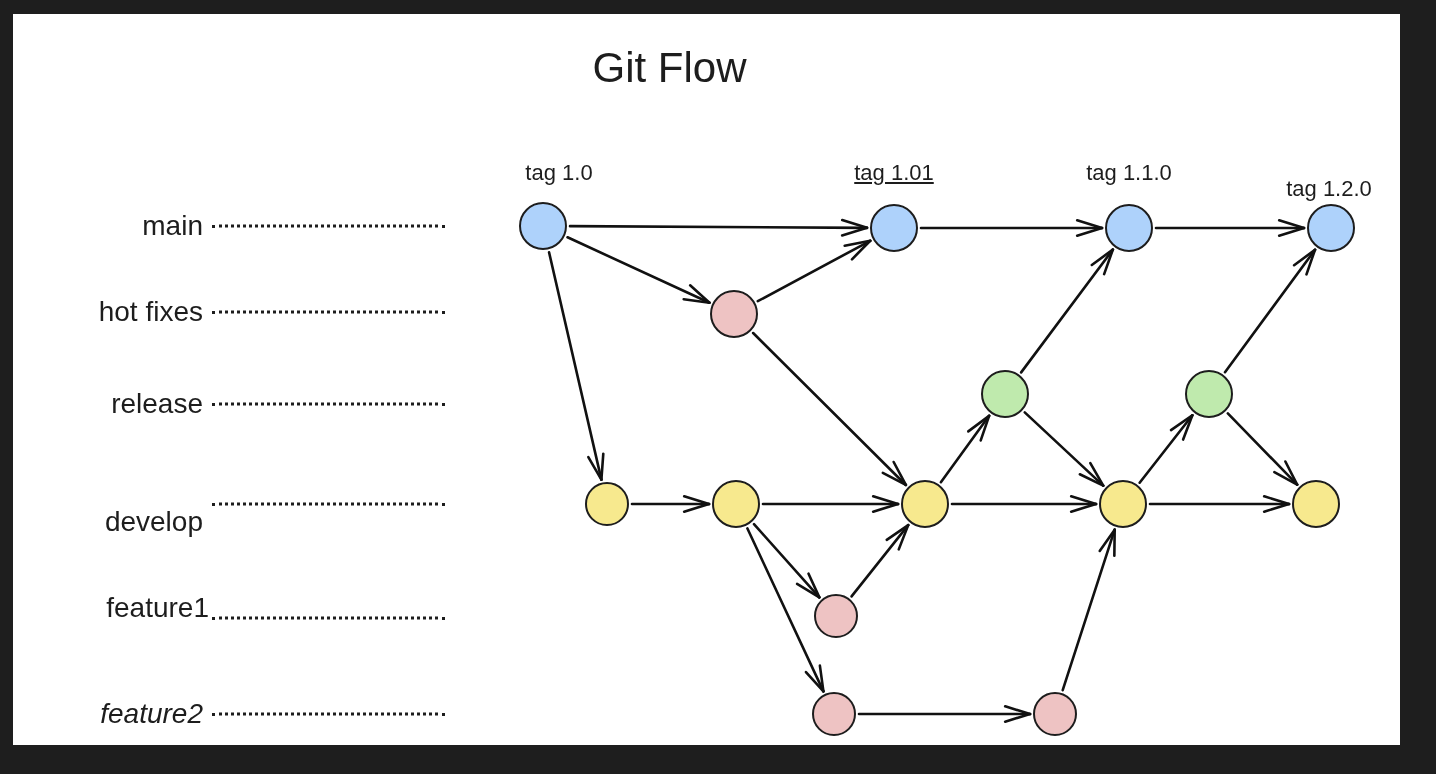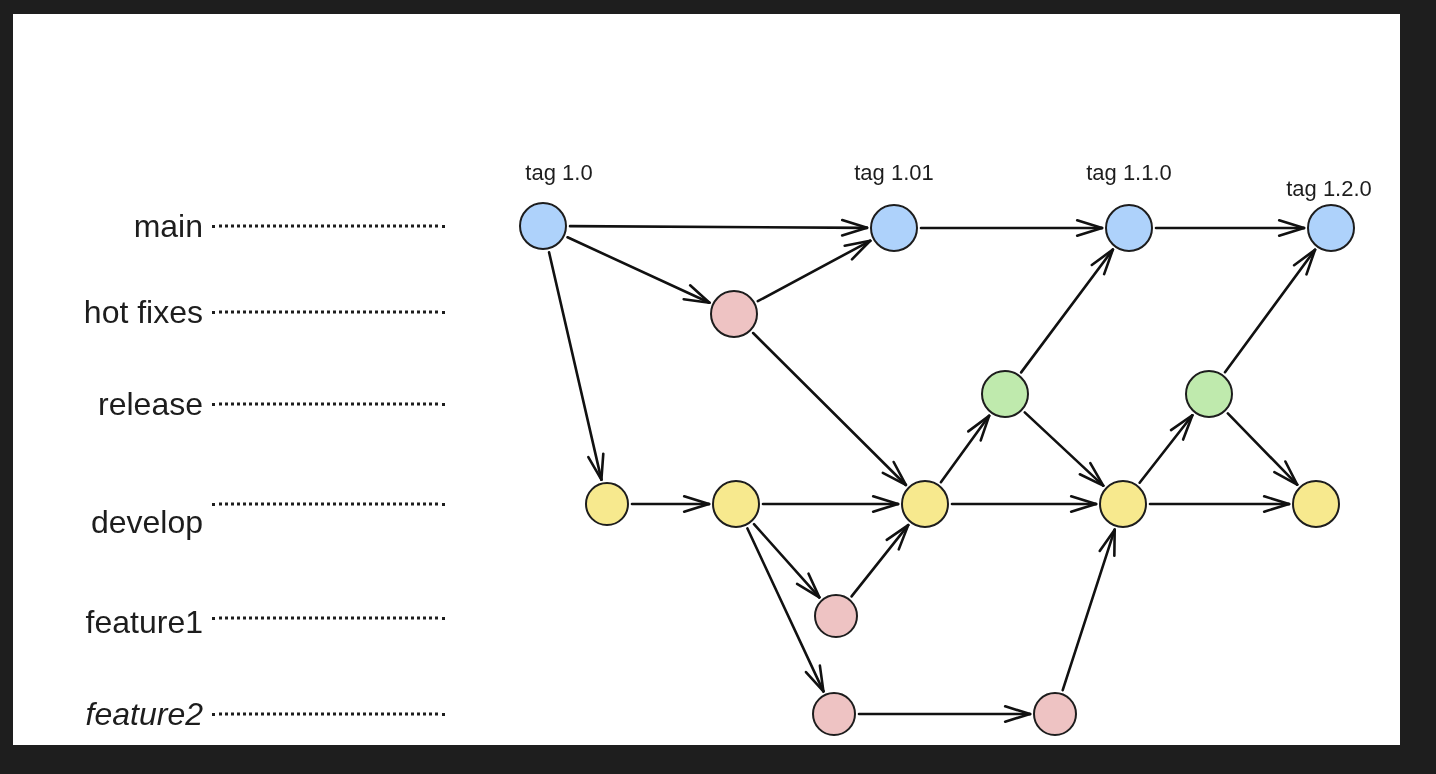--- a/index.html
+++ b/index.html
@@ -35,21 +35,21 @@
     top: 30px;
     width: 1313px;
     text-align: center;
     font-size: 42px;
     color: #1d1d1d;
     font-family: "Liberation Sans", sans-serif;
     letter-spacing: 0px;
   }
   .lane-label {
     position: absolute;
-    font-size: 32px;
+    font-size: 28px;
     color: #1d1d1d;
     text-align: right;
     width: 190px;
     left: 0px;
     transform: translateY(-50%);
     white-space: nowrap;
   }
   .lane-dots {
     position: absolute;
     left: 199px;
@@ -79,20 +79,21 @@
     height: 731px;
     pointer-events: none;
   }
 </style>
 </head>
 <body>
 
 <div id="frame">
   <div id="canvas">
 
+    <div id="diagram-title">Git Flow</div>
 
     <svg id="edge-layer" viewBox="0 0 1387 731" preserveAspectRatio="none">
         <g>
           <line x1="556.9995617025421" y1="212.15384365642475" x2="854.0004382974579" y2="213.84615634357525" stroke="#111111" stroke-width="2.6" stroke-linecap="round"></line>
           <line x1="854.0004382974579" y1="213.84615634357525" x2="829.1183127328875" y2="221.3880279540546" stroke="#111111" stroke-width="2.6" stroke-linecap="round"></line>
           <line x1="854.0004382974579" y1="213.84615634357525" x2="829.2058728541946" y2="206.02122666467523" stroke="#111111" stroke-width="2.6" stroke-linecap="round"></line>
         </g>
         <g>
           <line x1="908" y1="214" x2="1089" y2="214" stroke="#111111" stroke-width="2.6" stroke-linecap="round"></line>
           <line x1="1089" y1="214" x2="1064.1612512827342" y2="221.68352537319484" stroke="#111111" stroke-width="2.6" stroke-linecap="round"></line>
@@ -198,34 +199,34 @@
           <line x1="1284.1738590022915" y1="470.64602327338383" x2="1261.3470235649183" y2="458.19871095645817" stroke="#111111" stroke-width="2.6" stroke-linecap="round"></line>
           <line x1="1284.1738590022915" y1="470.64602327338383" x2="1272.3623399538944" y2="447.4838122871814" stroke="#111111" stroke-width="2.6" stroke-linecap="round"></line>
         </g>
       </svg>
 
     <div id="lane-labels">
         <div class="lane-label" style="top: 212px;">main</div>
         <div class="lane-label" style="top: 298px; text-align: right;">hot fixes</div>
         <div class="lane-label" style="top: 390px;">release</div>
         <div class="lane-label" style="top: 508px;">develop</div>
-        <div class="lane-label" style="top: 608px;">feature1</div>
+        <div class="lane-label" style="top: 594px; padding-left: 6px;">feature1</div>
         <div class="lane-label" style="top: 700px; font-style: italic;">feature2</div>
       </div>
     <div id="lane-dot-lines">
         <div class="lane-dots" style="top: 212px;"></div>
         <div class="lane-dots" style="top: 298px;"></div>
         <div class="lane-dots" style="top: 390px;"></div>
         <div class="lane-dots" style="top: 490px;"></div>
         <div class="lane-dots" style="top: 604px;"></div>
         <div class="lane-dots" style="top: 700px;"></div>
       </div>
     <div id="tag-labels">
         <div class="tag-label" style="left: 530px; top: 172px; margin-left: 16px;">tag 1.0</div>
-        <div class="tag-label" style="left: 881px; top: 172px;">tag 1.01</div>
+        <div class="tag-label" style="left: 881px; top: 172px; text-decoration: underline;">tag 1.01</div>
         <div class="tag-label" style="left: 1116px; top: 172px; text-align: center;">tag 1.1.0</div>
         <div class="tag-label" style="left: 1316px; top: 172px; margin-top: 16px;">tag 1.2.0</div>
       </div>
     <div id="node-layer">
         <div class="node" style="left: 530px; top: 212px; width: 48px; height: 48px; background: rgb(174, 210, 251); border-color: rgb(29, 29, 29);"></div>
         <div class="node" style="left: 881px; top: 214px; width: 48px; height: 48px; background: rgb(174, 210, 251); border-color: rgb(29, 29, 29);"></div>
         <div class="node" style="left: 1116px; top: 214px; width: 48px; height: 48px; background: rgb(174, 210, 251); border-color: rgb(29, 29, 29);"></div>
         <div class="node" style="left: 1318px; top: 214px; width: 48px; height: 48px; background: rgb(174, 210, 251); border-color: rgb(29, 29, 29);"></div>
         <div class="node" style="left: 721px; top: 300px; width: 48px; height: 48px; background: rgb(238, 195, 195); border-color: rgb(29, 29, 29);"></div>
         <div class="node" style="left: 992px; top: 380px; width: 48px; height: 48px; background: rgb(191, 234, 173); border-color: rgb(29, 29, 29);"></div>

